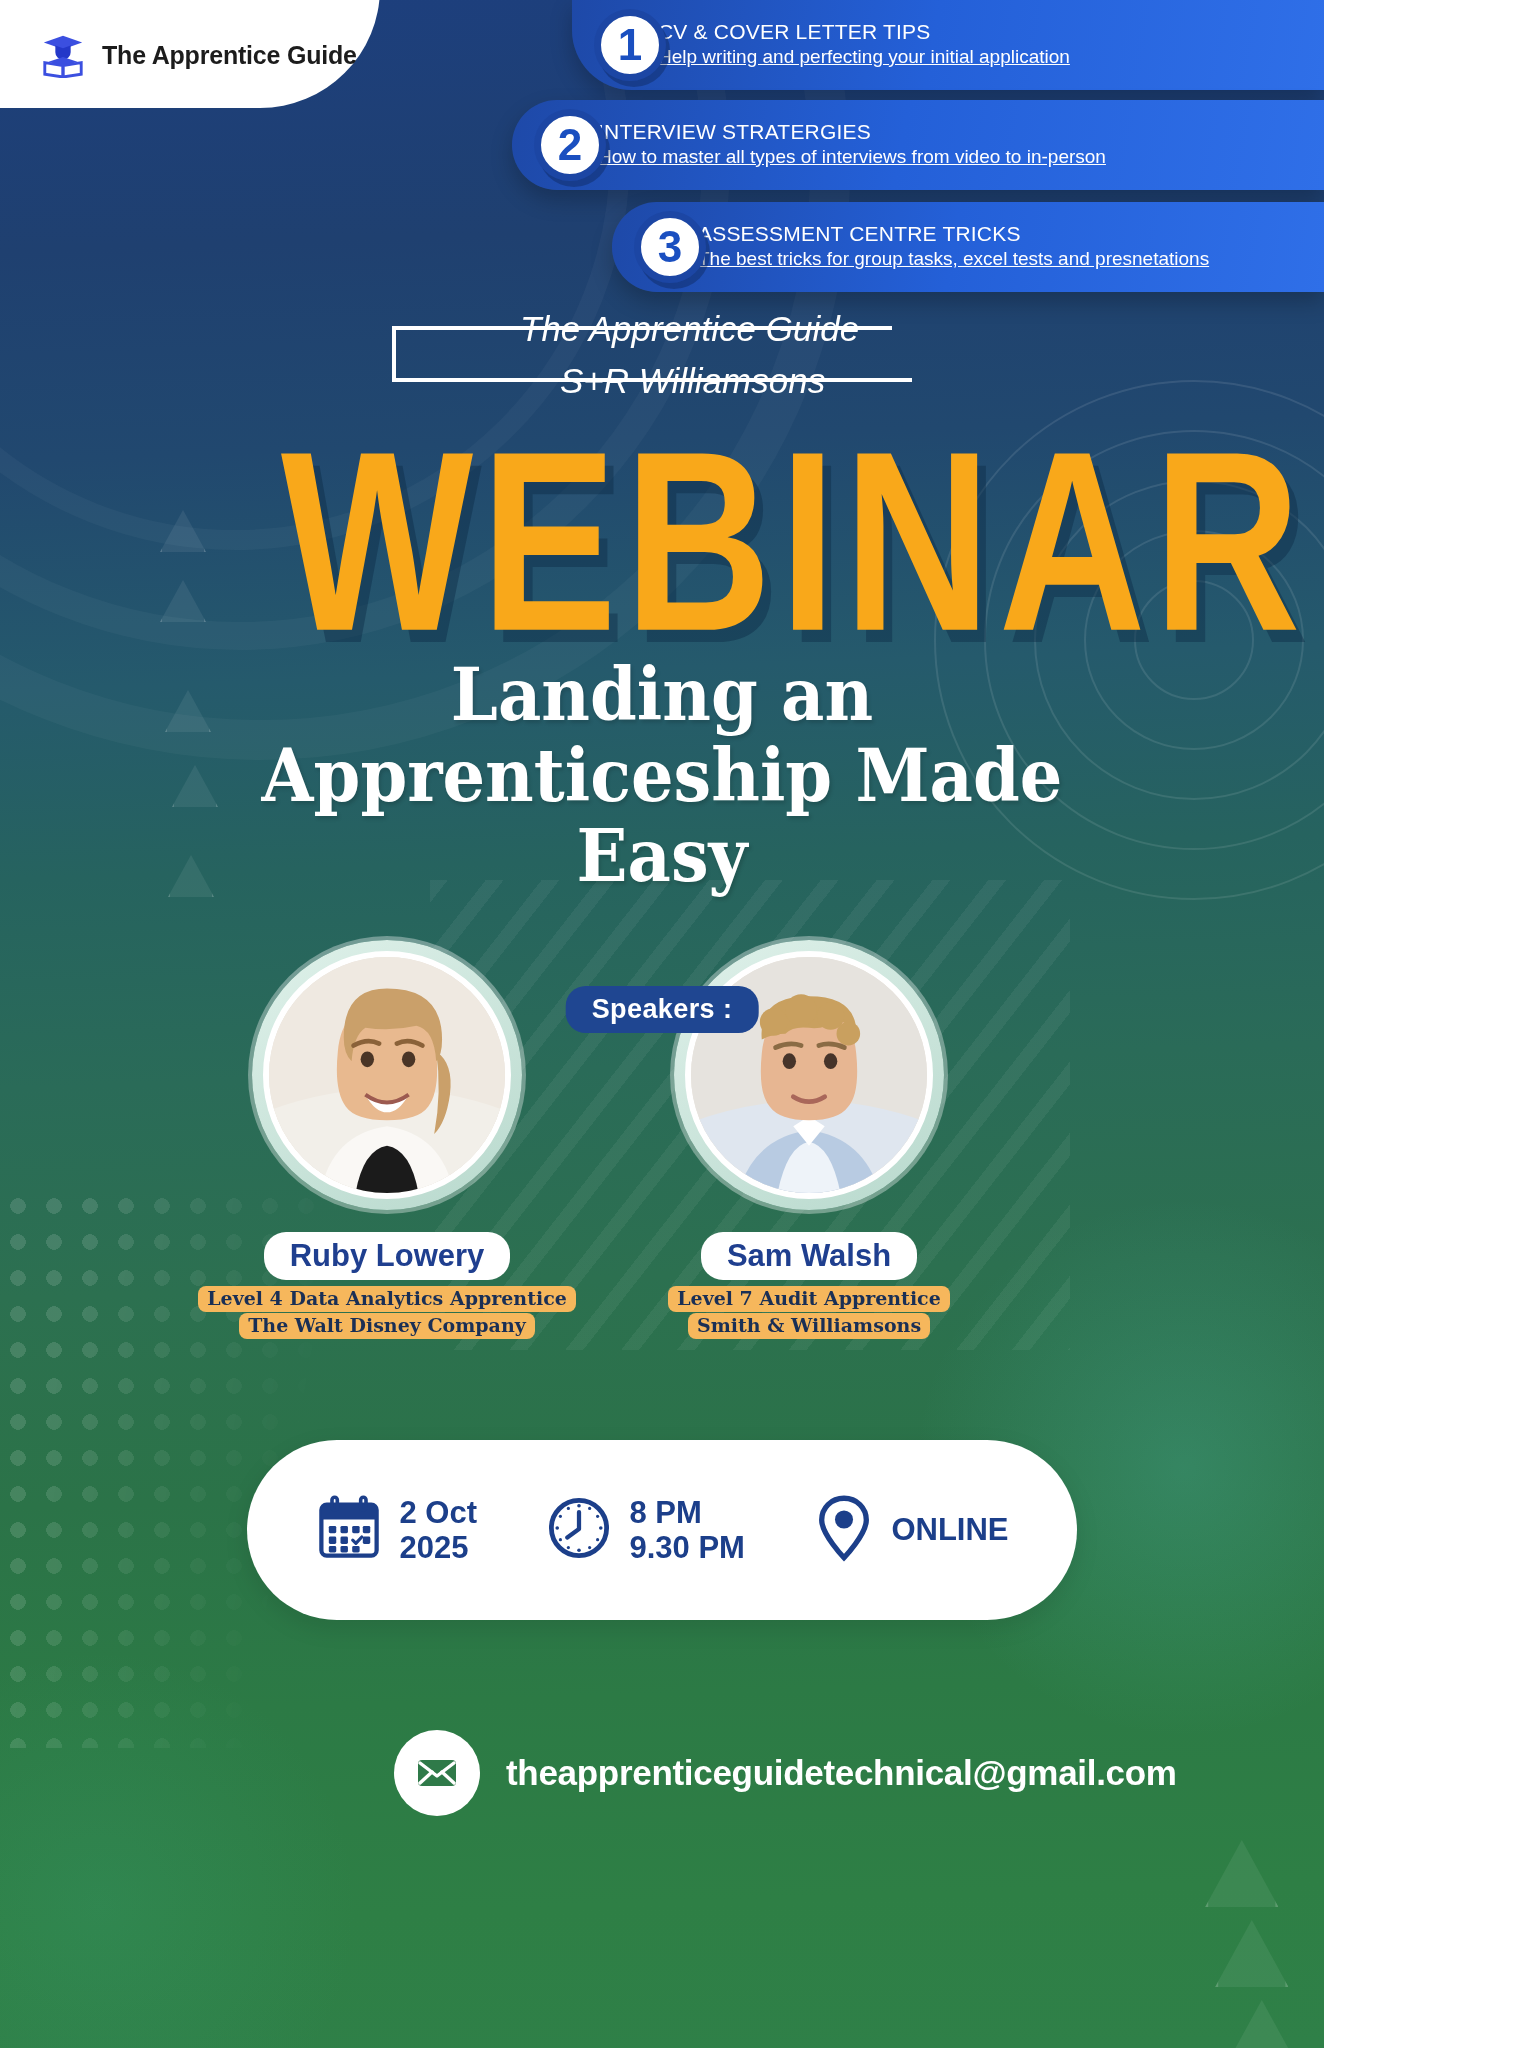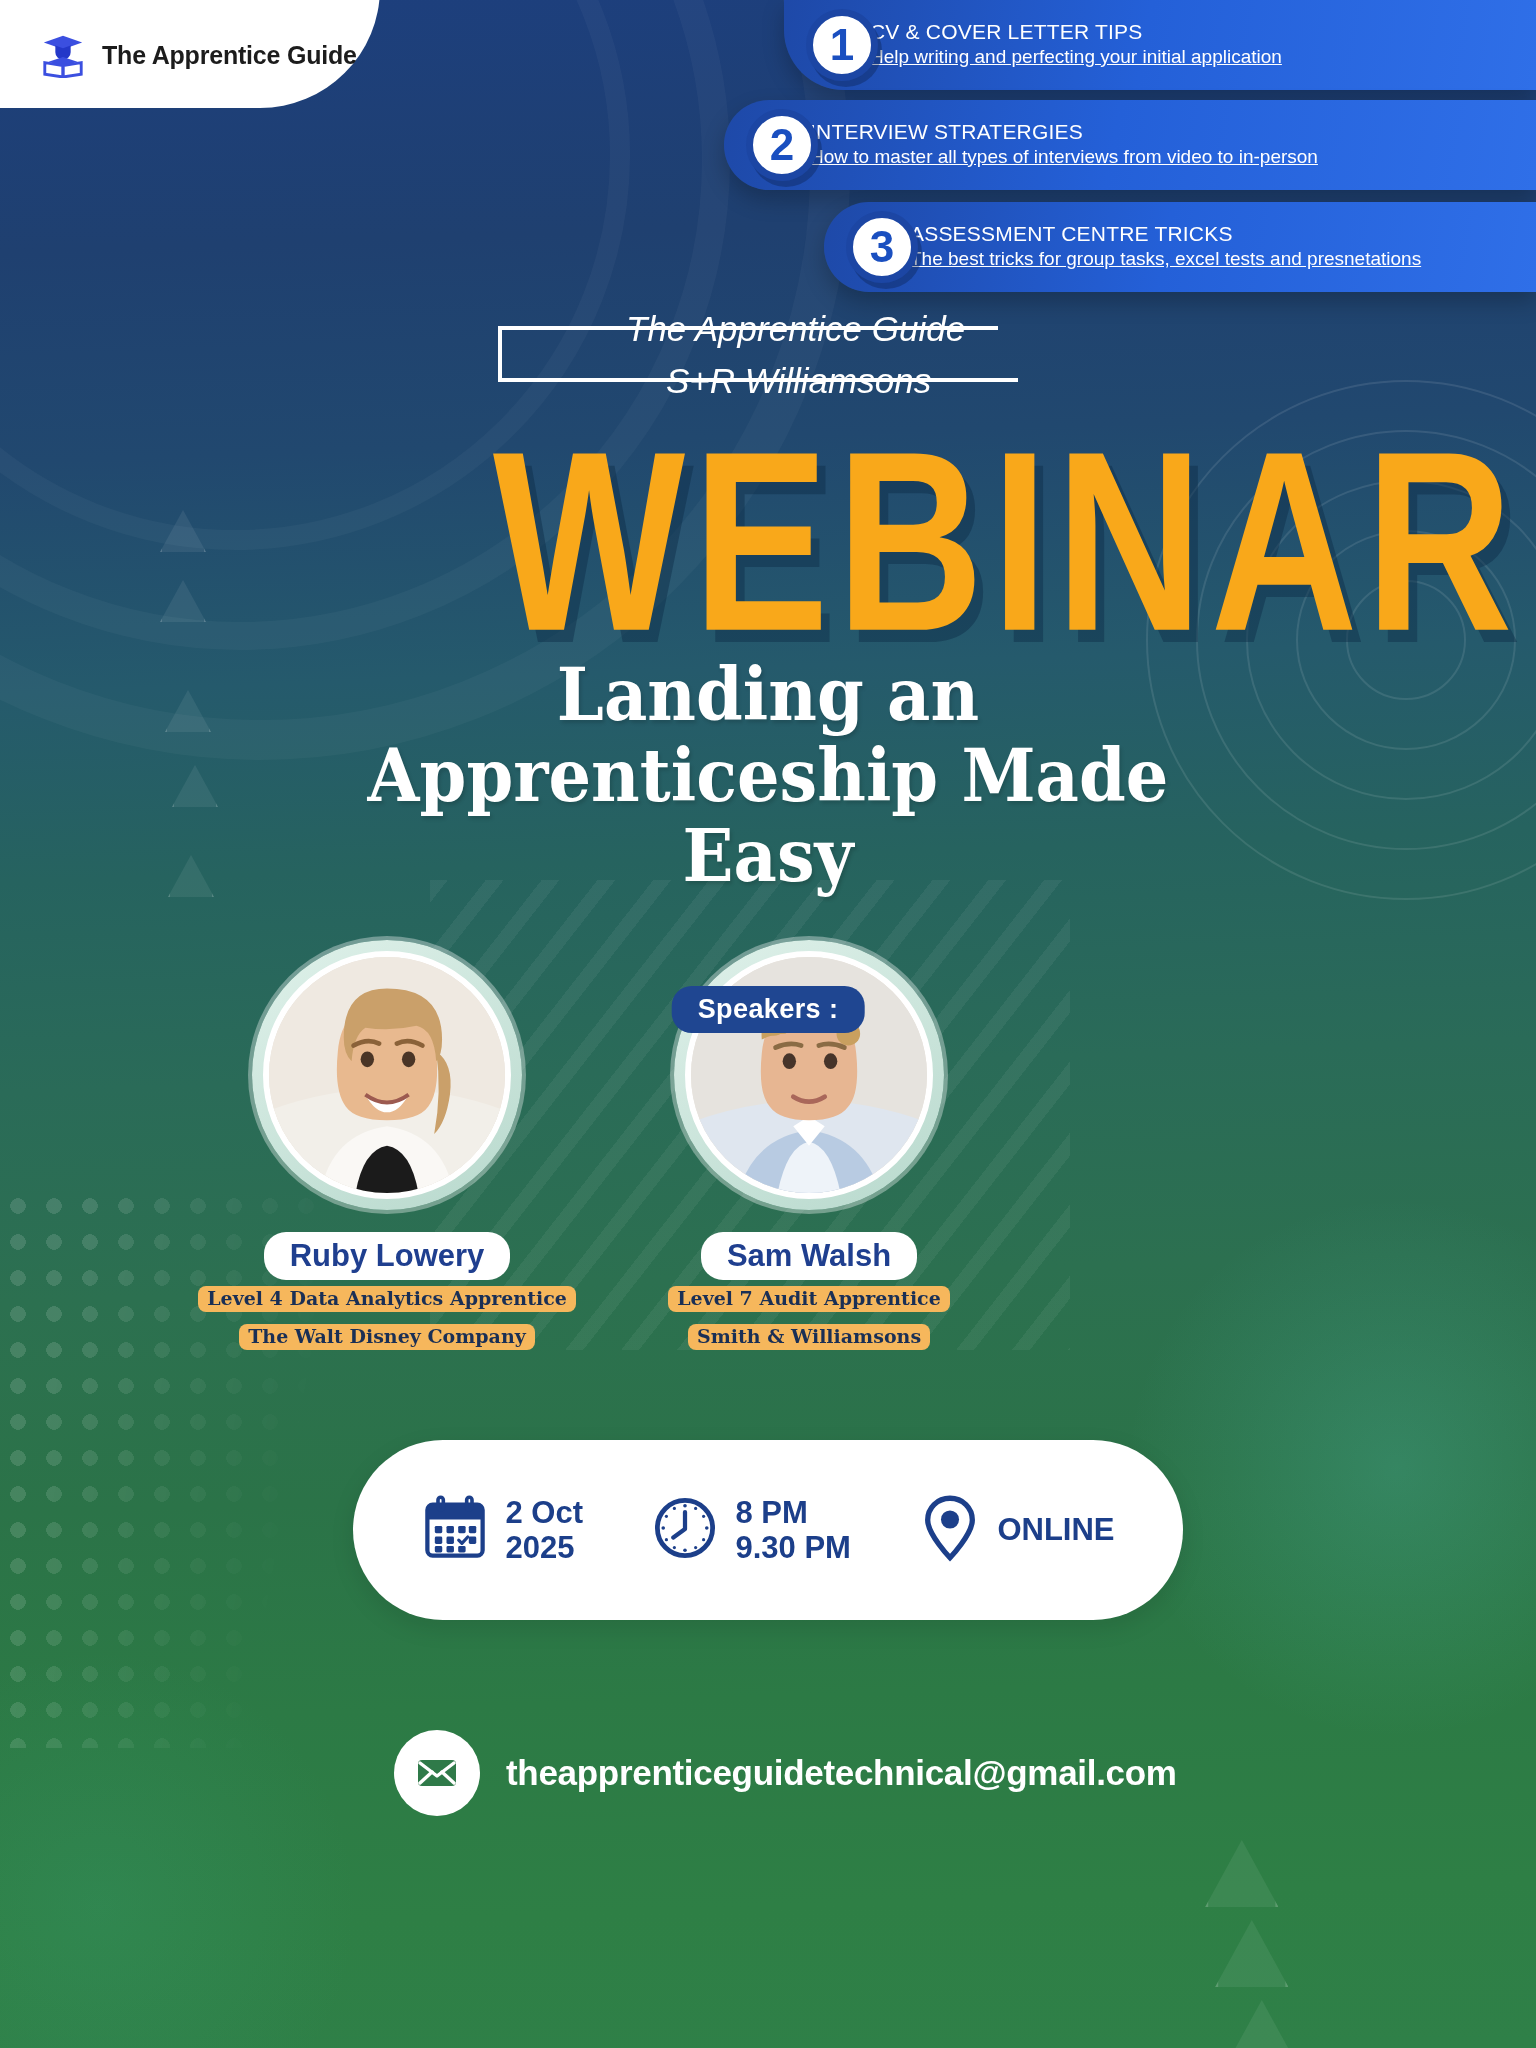--- a/index.html
+++ b/index.html
@@ -4,21 +4,21 @@
 <title>Webinar Poster</title>
 <style>
   * { margin:0; padding:0; box-sizing:border-box; }
   html, body {
     width:1536px; height:2048px;
     font-family:"Liberation Sans", sans-serif;
     overflow:hidden;
   }
   .poster{
     position:relative;
-    width:1536px; height:2048px;
+    width:1324px; height:2048px;
     background:linear-gradient(178deg,
         #1d3f7d 0%,
         #1f4070 12%,
         #21486f 22%,
         #255a6c 33%,
         #26635f 42%,
         #2a6b58 52%,
         #2c7050 62%,
         #2b7348 72%,
         #2c7a45 82%,
@@ -190,21 +190,21 @@
     background:#e8e2da;
   }
   .avatar svg{ display:block; width:100%; height:100%; }
   .name-pill{
     display:inline-block; margin-top:22px;
     background:#ffffff; color:#1f3f8f;
     border-radius:22px; padding:6px 26px;
     font-size:31px; font-weight:bold; white-space:nowrap;
   }
   .cred{
-    margin-top:6px; display:flex; flex-direction:column; align-items:center; gap:12px;
+    margin-top:6px; display:flex; flex-direction:column; align-items:center; gap:1px;
   }
   .cred span{
     display:inline-block;
     background:#F6B75C; color:#1a2f55;
     font-family:"DejaVu Serif", serif;
     font-size:19px; font-weight:bold; line-height:1.25;
     padding:1px 9px; border-radius:8px; white-space:nowrap;
   }
   
   .infobar{

